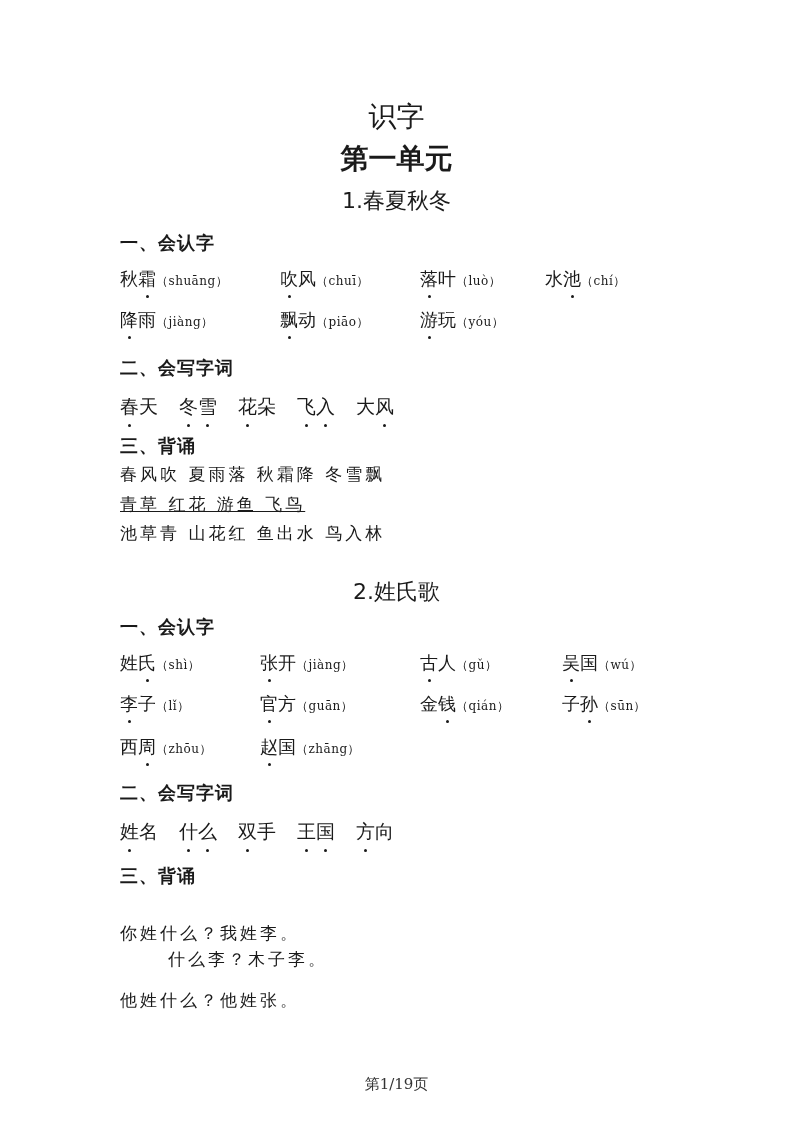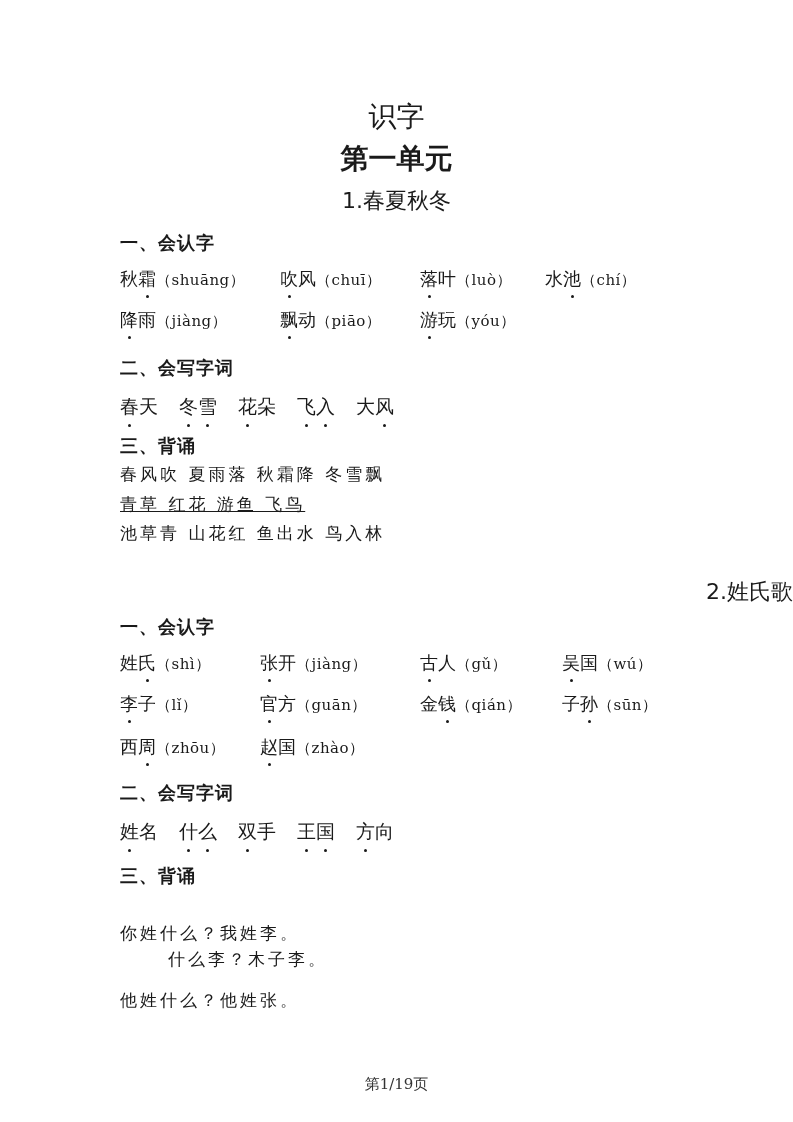--- a/index.html
+++ b/index.html
@@ -31,21 +31,21 @@
     .hanzi.dot::after {
       content: "";
       position: absolute;
       left: 50%;
       bottom: -7px;
       width: 3px; height: 3px;
       margin-left: -1.5px;
       border-radius: 50%;
       background: #1a1a1a;
     }
-    .pinyin { font-size: 15px; letter-spacing: 0.5px; }
+    .pinyin { font-size: 12px; letter-spacing: 0.5px; }
 
     .word-row { left: 120px; font-size: 19px; display: flex; gap: 0; }
     .word { display: inline-flex; margin-right: 21px; }
 
     .recite { left: 120px; font-size: 17px; letter-spacing: 3px; }
 
     .footer { top: 1075px; font-size: 15px; font-family: "DejaVu Serif", "Liberation Serif", serif; color: #333; }
   </style>
 </head>
 <body>
@@ -119,21 +119,21 @@
         <span class="hanzi">大</span>
         <span class="hanzi dot">风</span>
       </span>
     </div>
 
   <div class="abs section-heading" style="top:434px;">三、背诵</div>
   <div class="abs recite" style="top:463px;">春风吹 夏雨落 秋霜降 冬雪飘</div>
   <div class="abs recite" style="top:493px;text-decoration:underline;">青草 红花 游鱼 飞鸟</div>
   <div class="abs recite" style="top:522px;">池草青 山花红 鱼出水 鸟入林</div>
 
-  <div class="abs center lesson-title" style="top:577px;text-align:right;">2.姓氏歌</div>
+  <div class="abs center lesson-title" style="top:577px;">2.姓氏歌</div>
 
   <div class="abs section-heading" style="top:615px;">一、会认字</div>
 
   <div id="l2-rec">
       <div class="abs item" style="left: 120px; top: 651px;">
         <span class="hanzi">姓</span>
         <span class="hanzi dot">氏</span>
         <span class="pinyin">（shì）</span>
       </div>
       <div class="abs item" style="left: 260px; top: 651px;">
@@ -172,21 +172,21 @@
         <span class="pinyin">（sūn）</span>
       </div>
       <div class="abs item" style="left: 120px; top: 735px;">
         <span class="hanzi">西</span>
         <span class="hanzi dot">周</span>
         <span class="pinyin">（zhōu）</span>
       </div>
       <div class="abs item" style="left: 260px; top: 735px;">
         <span class="hanzi dot">赵</span>
         <span class="hanzi">国</span>
-        <span class="pinyin">（zhào）</span>
+        <span class="pinyin">（zhāng）</span>
       </div>
     </div>
 
   <div class="abs section-heading" style="top:781px;">二、会写字词</div>
   <div class="abs word-row" style="top:819px;" id="l2-write">
       <span class="word">
         <span class="hanzi dot">姓</span>
         <span class="hanzi">名</span>
       </span>
       <span class="word">

